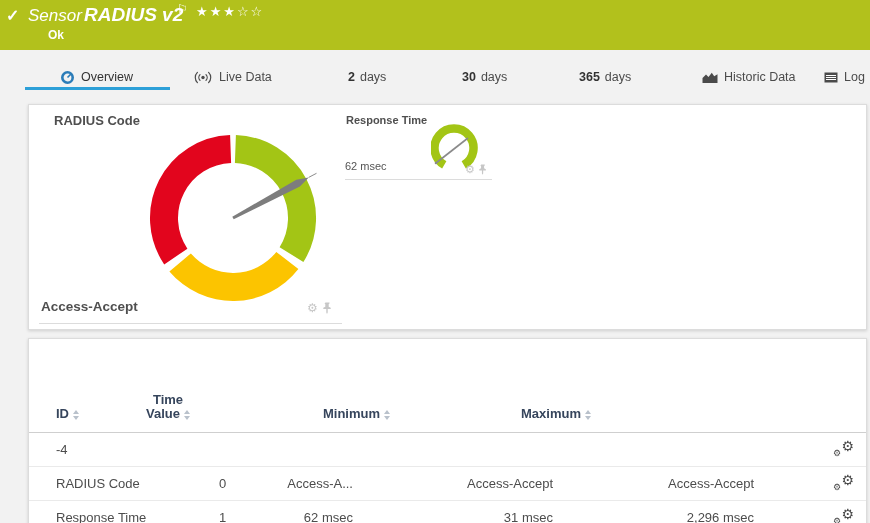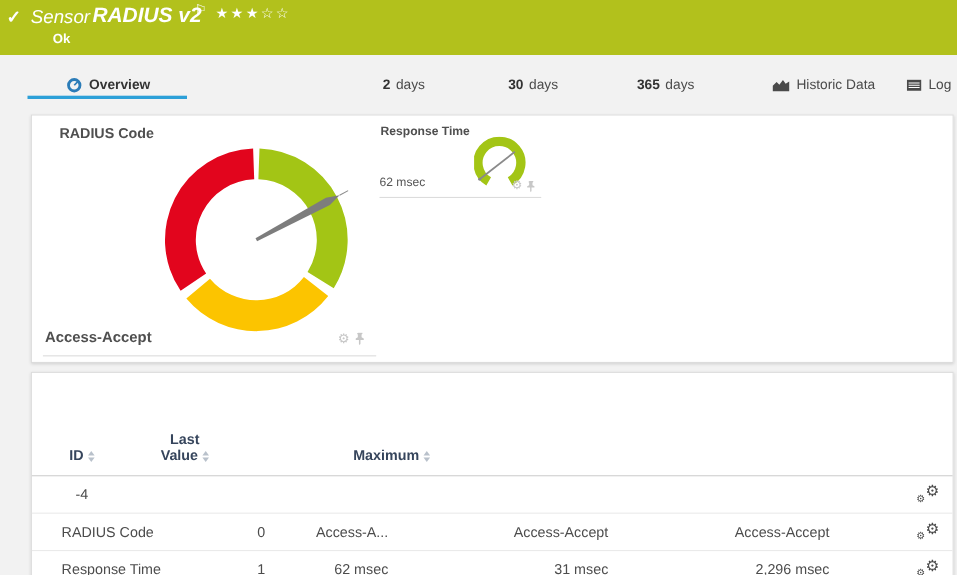--- a/index.html
+++ b/index.html
@@ -12,21 +12,21 @@
   .hdr-title{position:absolute;left:84px;top:4px;font-size:19px;font-weight:bold;font-style:italic;}
   .hdr-flag{position:absolute;left:177px;top:2px;font-size:12px;}
   .hdr-stars{position:absolute;left:196px;top:4px;font-size:13px;letter-spacing:2px;}
   .hdr-status{position:absolute;left:48px;top:28px;font-size:12px;font-weight:bold;text-align:center;}
   
   .tabbar{position:absolute;left:0;top:62px;width:870px;height:30px;}
   .tab{position:absolute;top:3px;height:24px;display:flex;align-items:center;
        font-size:12.5px;color:#4b4b4b;cursor:pointer;white-space:nowrap;}
   .tab .ticon{margin-right:6px;display:block;}
   .tab .tnum{font-weight:bold;color:#333;margin-right:5px;}
-  .tab.active .tlabel{font-weight:bold;color:#333;}
+  .tab.active .tlabel{font-weight:normal;color:#333;}
   .tab-underline{position:absolute;left:25px;top:25px;width:145px;height:3px;background:#2da0d8;}
   
   .panel{position:absolute;left:28px;width:839px;background:#fff;border:1px solid #dcdcdc;
          box-shadow:0 1px 3px rgba(0,0,0,0.15);box-sizing:border-box;}
   .panel-gauges{top:104px;height:226px;}
   .panel-table{top:338px;height:190px;}
   .cell-title{position:absolute;font-weight:bold;color:#4f4f4f;}
   .g-title{left:25px;top:8px;font-size:13px;}
   .g-footer{position:absolute;left:12px;top:194px;font-size:13.5px;font-weight:bold;color:#4f4f4f;}
   .divider{position:absolute;height:1px;background:#dcdcdc;}
@@ -37,21 +37,21 @@
   .mini-icons{position:absolute;left:436px;top:59px;display:flex;align-items:center;gap:4px;}
   .main-icons{position:absolute;left:278px;top:197px;display:flex;align-items:center;gap:5px;}
   .icon-gear-lite{color:#c7c7c7;font-size:12px;line-height:1;}
   .mini-icons .icon-gear-lite{font-size:11px;}
   
   .trow{display:flex;align-items:center;padding:0 12px 0 27px;height:33px;
         border-bottom:1px solid #eaeaea;font-size:13px;color:#4c4c4c;}
   .thead{height:82px;align-items:flex-end;padding-bottom:11px;border-bottom:1px solid #cfcfcf;
          font-weight:bold;color:#36455c;}
   .c-ch{width:163px;text-align:left;}
-  .c-id{width:37px;text-align:center;}
+  .c-id{width:37px;text-align:left;}
   .c-last{width:97px;text-align:right;}
   .c-min{width:200px;text-align:right;}
   .c-max{width:201px;text-align:right;}
   .c-set{flex:1;text-align:right;}
   .hdr2line{display:inline-block;text-align:center;line-height:14px;}
   .sort{display:inline-block;vertical-align:middle;margin-left:4px;}
   .sort i{display:block;width:0;height:0;border-left:3.5px solid transparent;border-right:3.5px solid transparent;}
   .s-up{border-bottom:4px solid #b9c1cb;margin-bottom:2px;}
   .s-down{border-top:4px solid #b9c1cb;}
   .caret{display:inline-block;vertical-align:middle;margin-left:5px;width:0;height:0;
@@ -73,20 +73,27 @@
 </div>
 
 <div class="tabbar">
   <div class="tab active" style="left:60px">
     <svg class="ticon" width="15" height="15" viewBox="0 0 15 15">
       <circle cx="7.5" cy="7.5" r="5.2" fill="none" stroke="#2b7cb8" stroke-width="2.6"></circle>
       <line x1="7.5" y1="7.5" x2="11.6" y2="3.4" stroke="#2b7cb8" stroke-width="1.6"></line>
     </svg>
     <span class="tlabel">Overview</span>
   </div>
+  <div class="tab" style="left:193px">
+    <svg class="ticon" width="20" height="13" viewBox="0 0 20 13">
+      <circle cx="10" cy="6.5" r="1.7" fill="#4a4a4a"></circle>
+      <path d="M7 3.6 A4.2 4.2 0 0 0 7 9.4 M4.4 1.4 A7.2 7.2 0 0 0 4.4 11.6 M13 3.6 A4.2 4.2 0 0 1 13 9.4 M15.6 1.4 A7.2 7.2 0 0 1 15.6 11.6" fill="none" stroke="#4a4a4a" stroke-width="1.2" stroke-linecap="round"></path>
+    </svg>
+    <span class="tlabel">Live Data</span>
+  </div>
   <div class="tab" style="left:348px">
     <span class="tnum">2</span>
     <span class="tlabel">days</span>
   </div>
   <div class="tab" style="left:462px">
     <span class="tnum">30</span>
     <span class="tlabel">days</span>
   </div>
   <div class="tab" style="left:579px">
     <span class="tnum">365</span>
@@ -147,23 +154,26 @@
   <div class="divider div-mini"></div>
 </div>
 
 <div class="panel panel-table">
   <div class="trow thead">
     <div class="c-id">
       <span>ID</span><span class="sort"><i class="s-up"></i><i class="s-down"></i></span>
     </div>
     <div class="c-last">
       <span class="hdr2line">
-        <span>Last</span><br>
+        <span>Time</span><br>
         <span>Value</span><span class="sort"><i class="s-up"></i><i class="s-down"></i></span>
       </span>
+    </div>
+    <div class="c-min">
+      <span>Minimum</span><span class="sort"><i class="s-up"></i><i class="s-down"></i></span>
     </div>
     <div class="c-max">
       <span>Maximum</span><span class="sort"><i class="s-up"></i><i class="s-down"></i></span>
     </div>
     <div class="c-set"></div>
   </div>
 
   <div class="trow">
     <div class="c-id">-4</div>
     <div class="c-last"></div>

